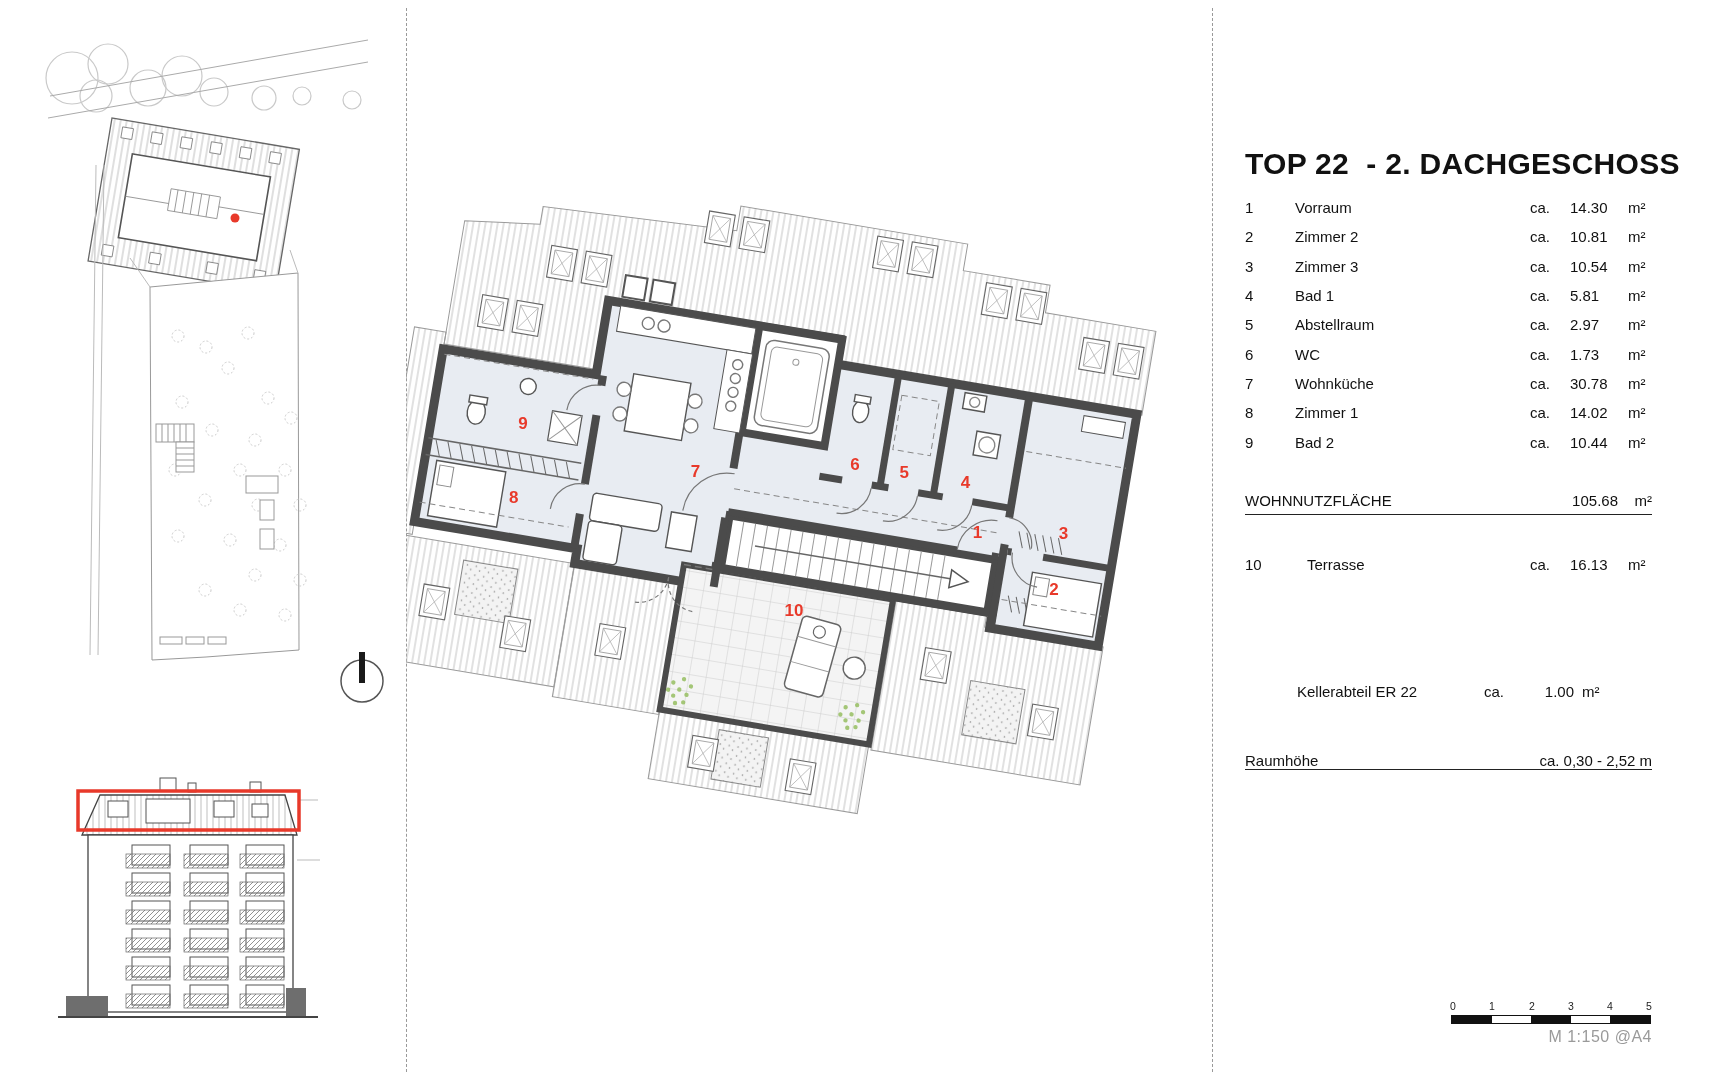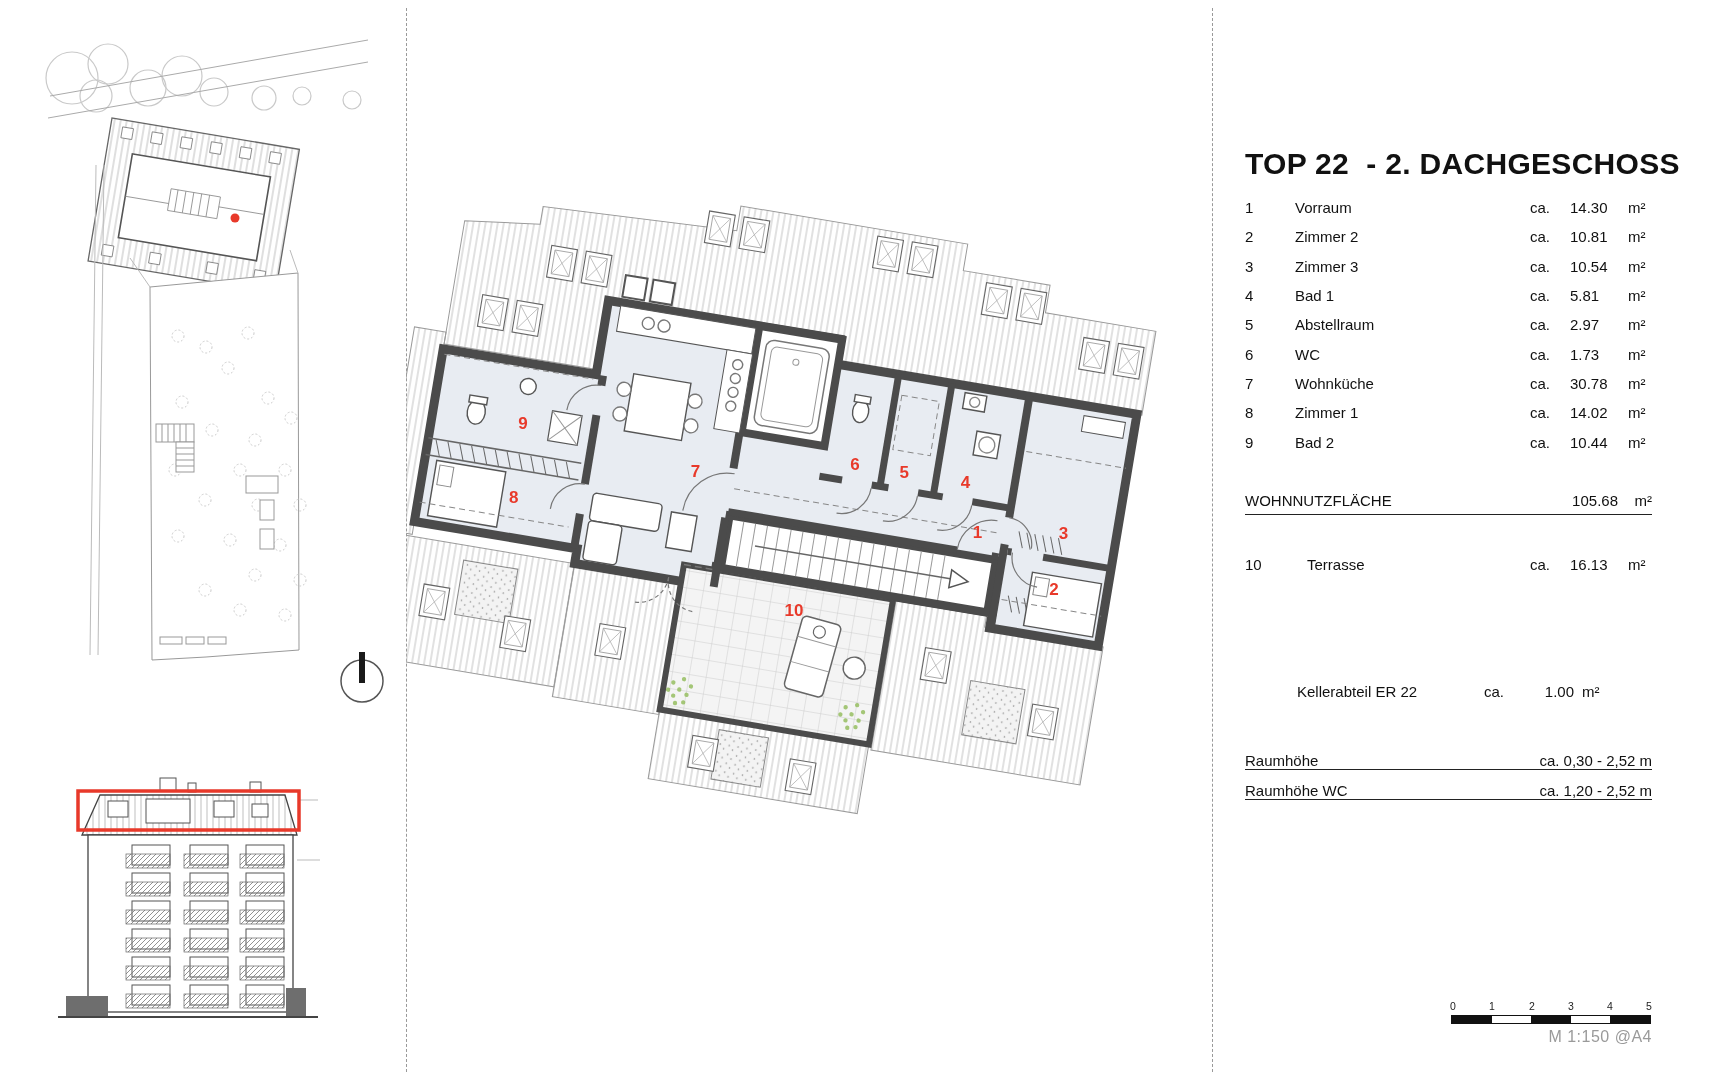--- a/index.html
+++ b/index.html
@@ -558,24 +558,20 @@
     <span>Kellerabteil  ER 22</span>
     <span>ca.</span>
     <span class="v">1.00</span>
     <span class="u">m²</span>
   </div>
 
   <div class="hrow" style="top:752px">
     <span class="lbl">Raumhöhe</span>
     <span class="v">ca. 0,30 - 2,52 m</span>
   </div>
-  <div class="hrow" style="top:782px">
-    <span class="lbl">Raumhöhe WC</span>
-    <span class="v">ca. 1,20 - 2,52 m</span>
-  </div>
 
   <div>
     <span class="sb-num" style="left:1453px;top:1000px">0</span>
     <span class="sb-num" style="left:1492px;top:1000px">1</span>
     <span class="sb-num" style="left:1532px;top:1000px">2</span>
     <span class="sb-num" style="left:1571px;top:1000px">3</span>
     <span class="sb-num" style="left:1610px;top:1000px">4</span>
     <span class="sb-num" style="left:1649px;top:1000px">5</span>
     <div class="sb-bar">
       <div class="sb-seg" style="background:#111"></div>

